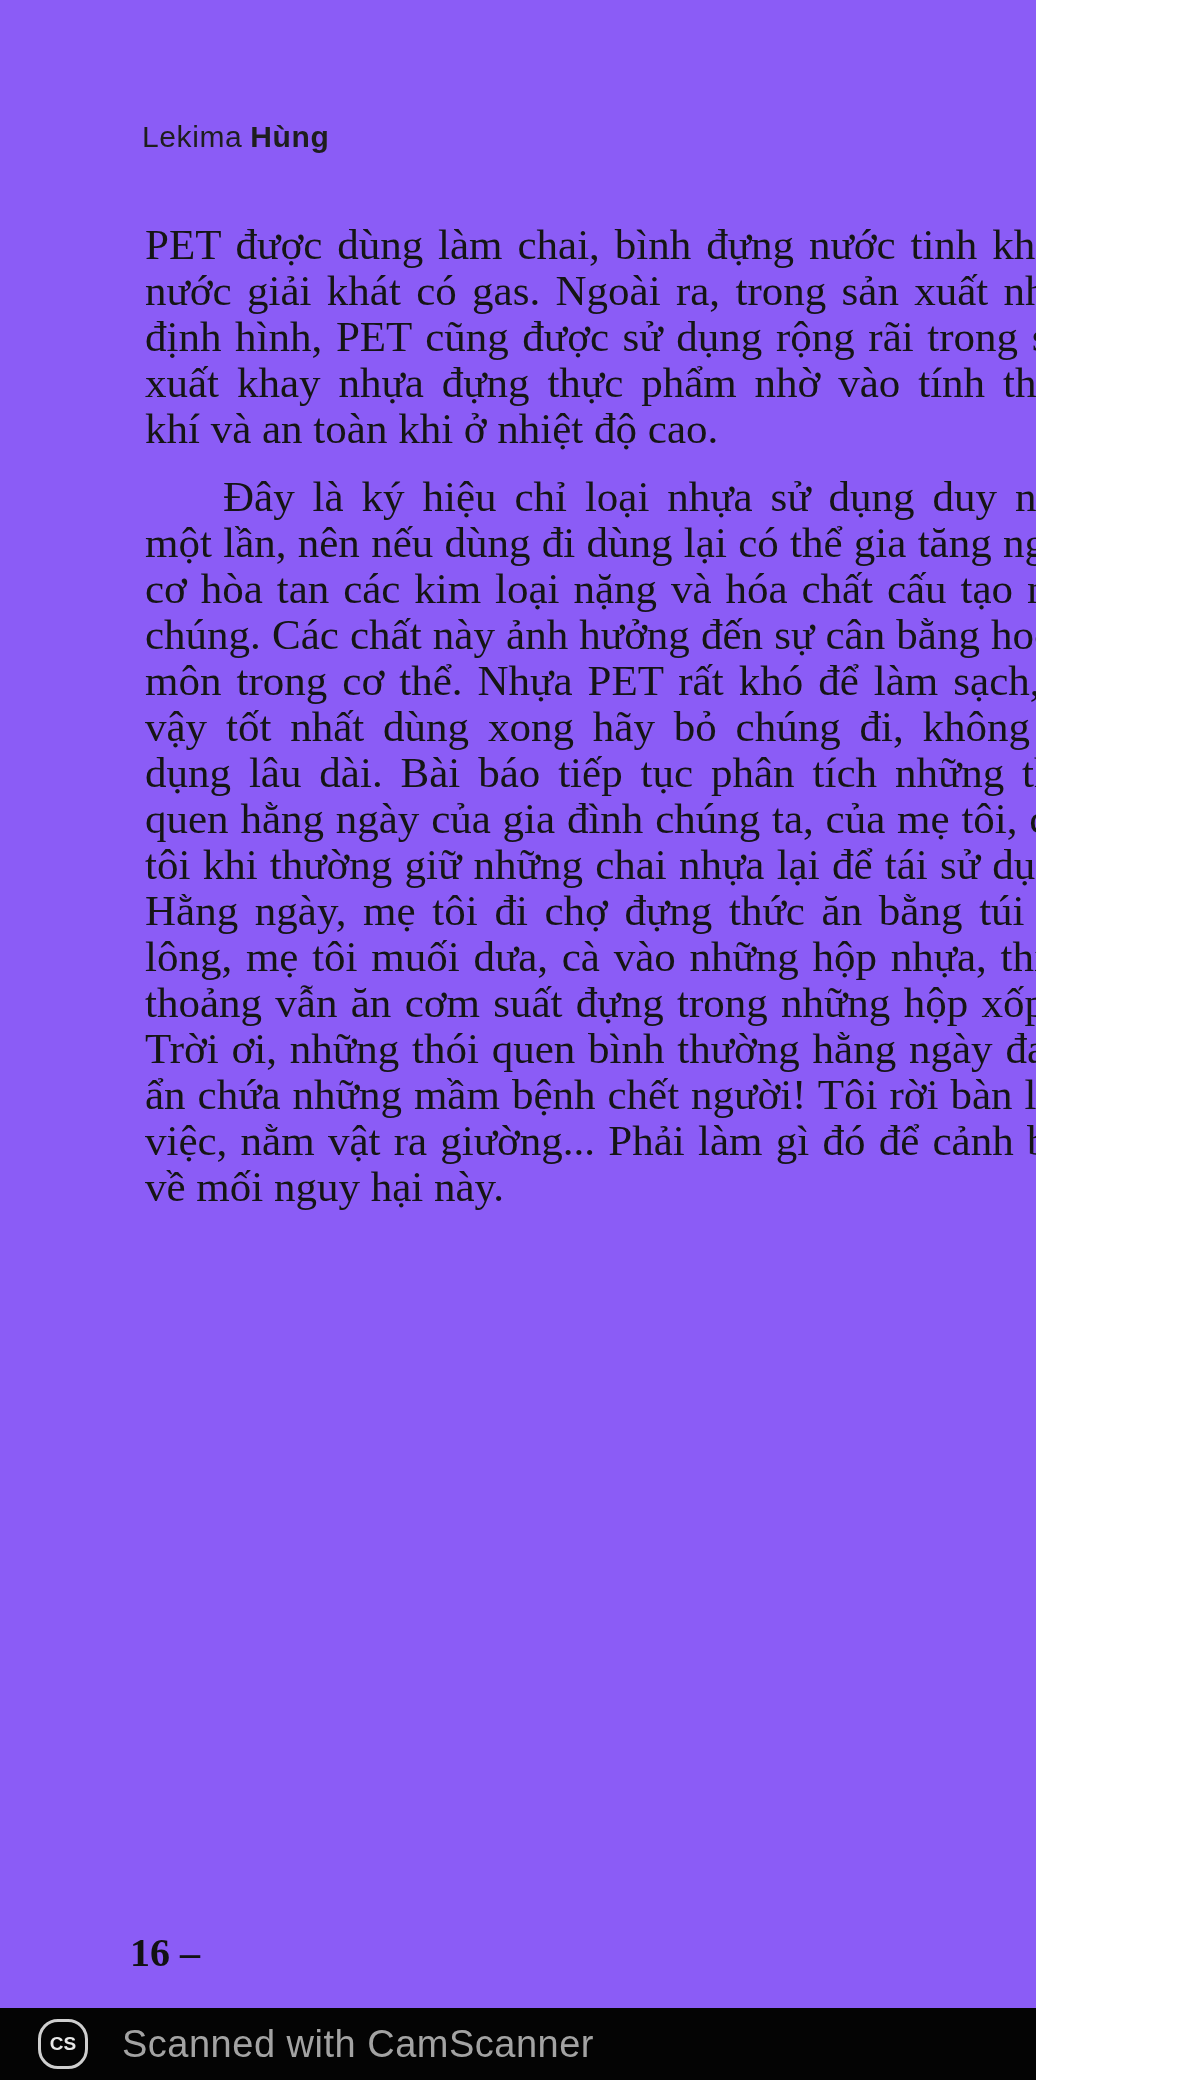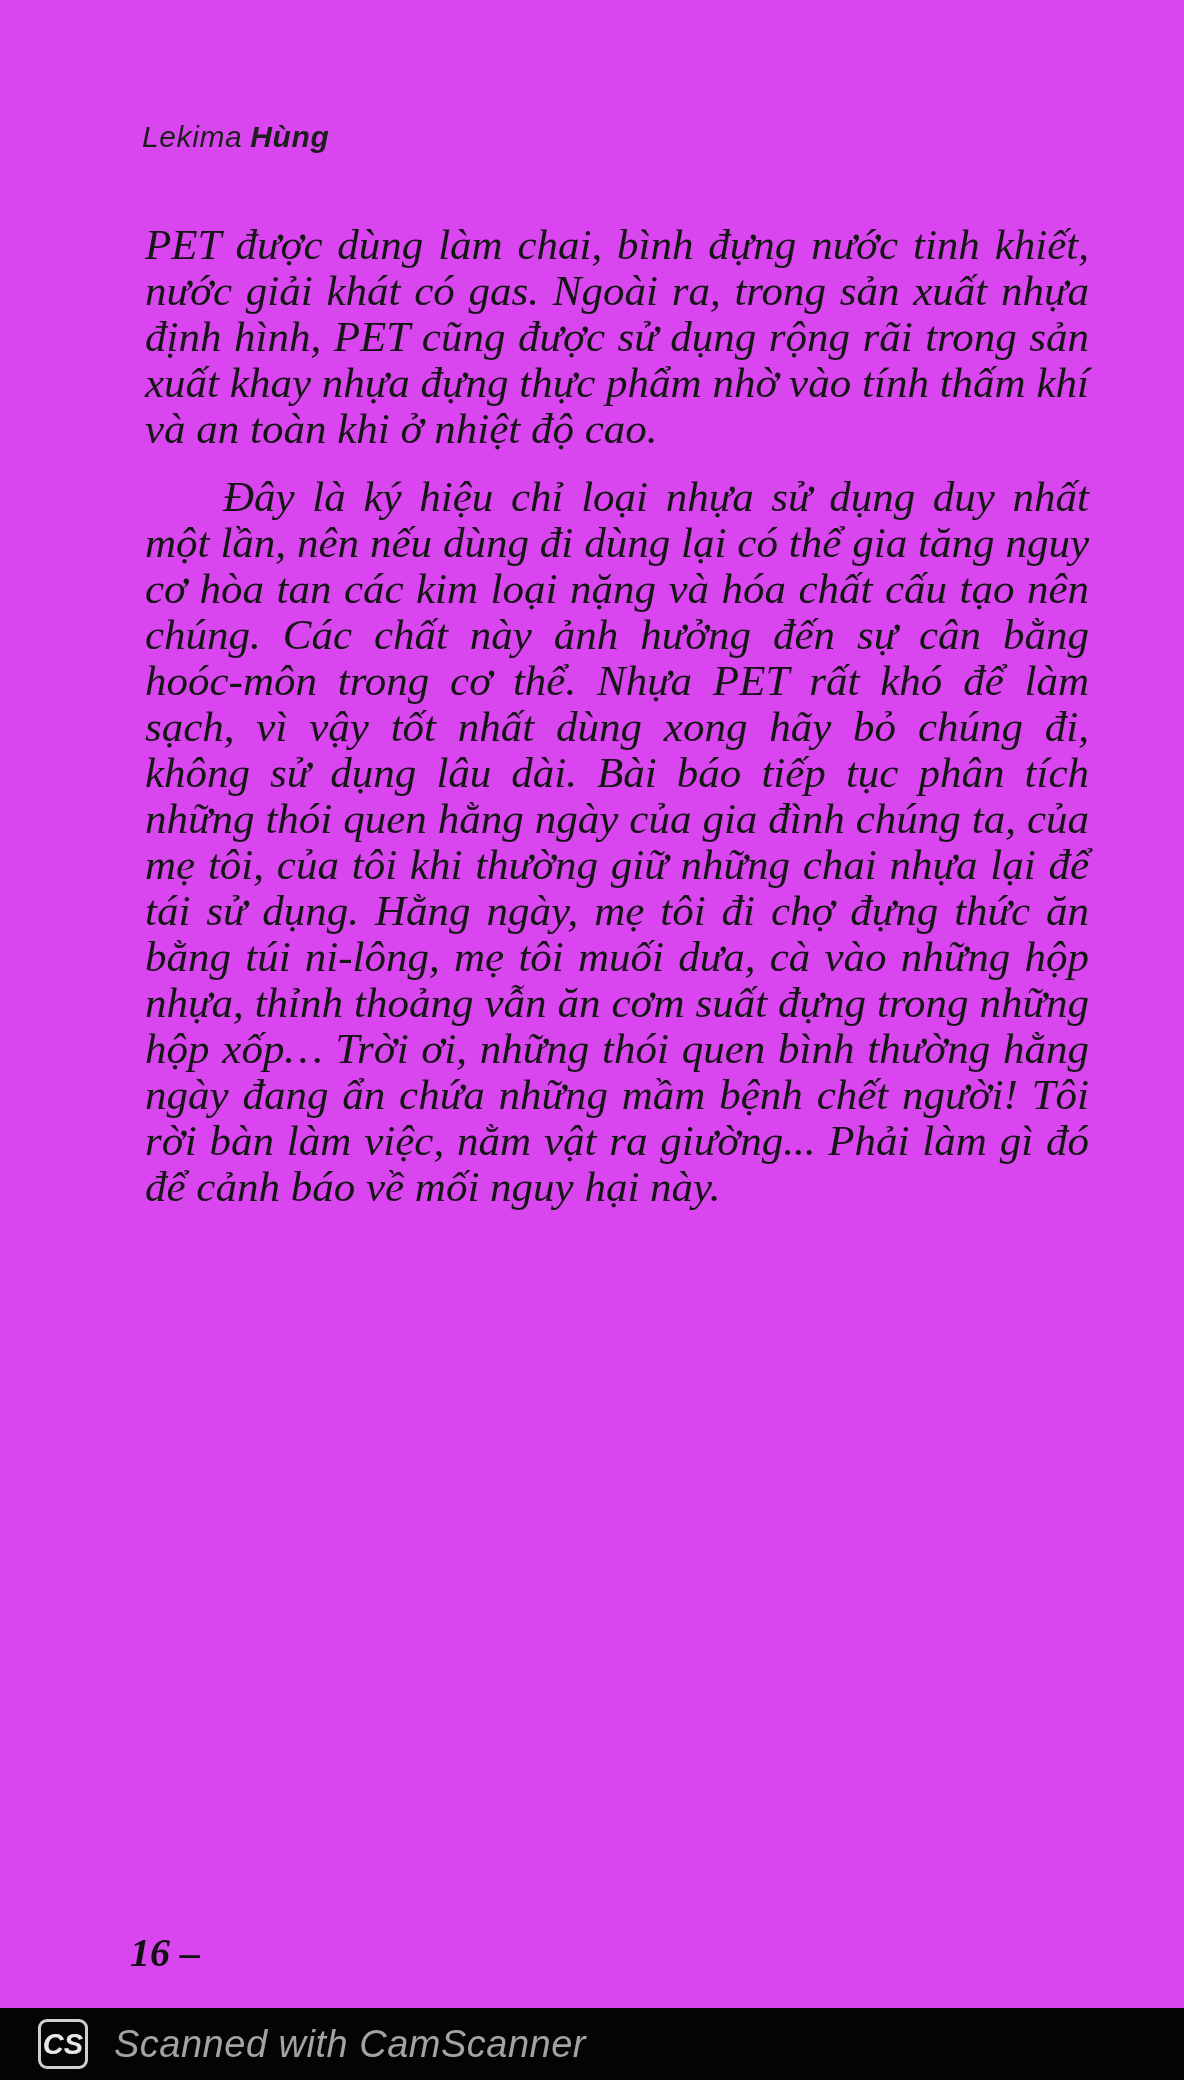--- a/index.html
+++ b/index.html
@@ -2,26 +2,25 @@
 <html><head>
 <meta charset="utf-8">
 <style>
   html, body {
     margin: 0;
     padding: 0;
     background: #ffffff;
   }
   .page {
     position: relative;
-    width: 1184px;
+    width: 1036px;
     height: 2080px;
-    background: #d946ef;
+    background: #8b5cf6;
     overflow: hidden;
     font-family: "Liberation Serif", serif;
-    font-style: italic;
   }
   
   .header {
     position: absolute;
     top: 120px;
     left: 142px;
     font-family: "Liberation Sans", sans-serif;
     font-size: 30px;
     color: #1e1e1e;
     letter-spacing: 0.6px;
@@ -70,32 +69,32 @@
     background: #040404;
     display: flex;
     align-items: center;
     padding-left: 38px;
     box-sizing: border-box;
   }
   .cs-icon {
     width: 44px;
     height: 44px;
     border: 3px solid #cfcfcf;
-    border-radius: 9px;
+    border-radius: 20px;
     display: flex;
     align-items: center;
     justify-content: center;
     font-family: "Liberation Sans", sans-serif;
     font-weight: 700;
-    font-size: 29px;
+    font-size: 19px;
     color: #e8e8e8;
     flex: 0 0 auto;
   }
   .footer-label {
-    margin-left: 26px;
+    margin-left: 34px;
     font-family: "Liberation Sans", sans-serif;
     font-size: 38px;
     color: #a3a3a3;
     letter-spacing: 0.5px;
   }
 </style>
 </head>
 <body>
 
 <div class="page">

